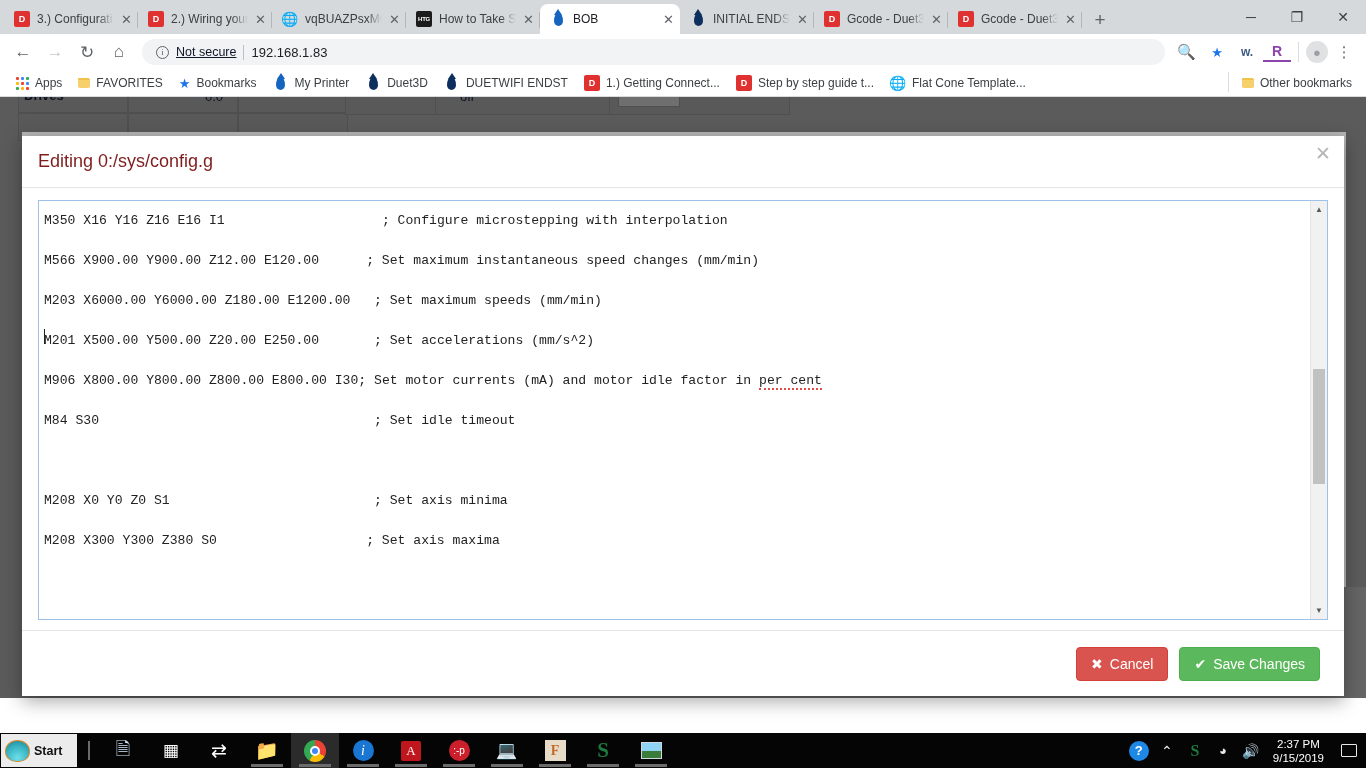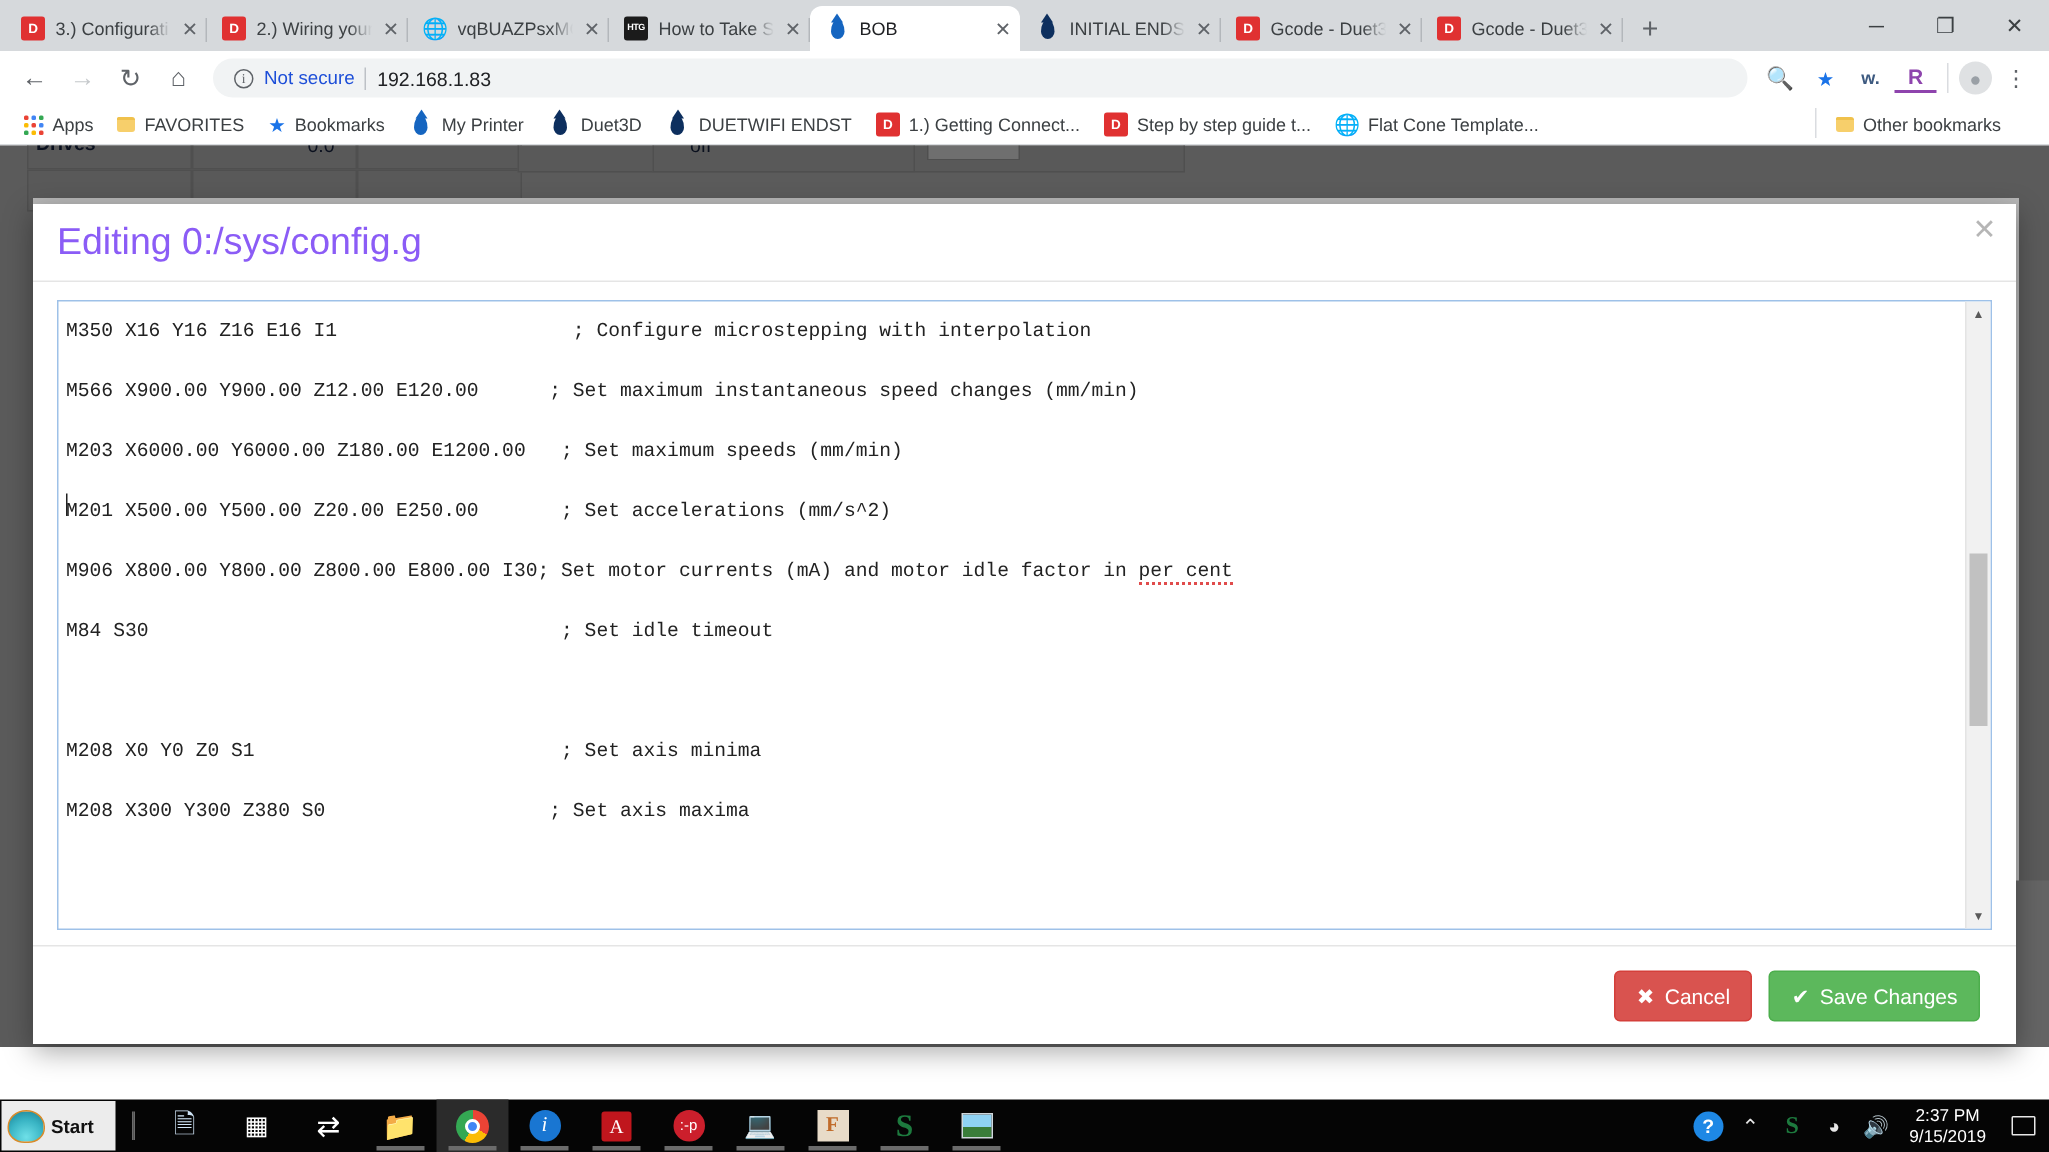--- a/index.html
+++ b/index.html
@@ -82,41 +82,41 @@
   .omnibox {
     flex: 1 1 auto; height: 26px; background:#f1f3f4; border-radius:13px;
     display:flex; align-items:center; gap:7px; padding: 0 14px; margin: 0 6px;
     font-size: 13px; color:#202124;
   }
   .info-ic {
     width:13px;height:13px;border:1.3px solid #5f6368;border-radius:50%;
     font-size:9px;color:#5f6368;display:flex;align-items:center;justify-content:center;
     font-family:"Liberation Serif",serif; flex:none;
   }
-  .notsecure { color:#1d4ed8; font-size:12.5px; }
+  .notsecure { color:#0f172a; font-size:12.5px;text-decoration:underline; }
   .omni-sep { width:1px; height:15px; background:#bdc1c6; }
   .tb-icon { width:28px;height:28px;display:flex;align-items:center;justify-content:center;
              font-size:15px;color:#5f6368; flex:none; }
   .tb-sep { width:1px;height:20px;background:#dadce0;margin:0 5px; flex:none;}
   .avatar { width:22px;height:22px;border-radius:50%;background:#dfe1e3;flex:none;
             display:flex;align-items:center;justify-content:center;color:#9aa0a6;font-size:13px;}
 
   .bookmarks {
     height: 27px; background:#fff; display:flex; align-items:center;
     padding: 0 8px; font-size: 12px; color:#3c4043;
     border-bottom: 1px solid #d9dcdf; position: relative;
   }
   .bm { display:flex; align-items:center; gap:6px; padding: 0 8px; height:22px; white-space:nowrap; }
   .apps-grid { display:grid; grid-template-columns:repeat(3,3px); grid-template-rows:repeat(3,3px);
                gap:2px; width:13px; }
   .apps-grid i { width:3px;height:3px;border-radius:1px;display:block; }
   .folder { width:12px;height:10px;background:#f7cf6b;border-radius:1px 2px 2px 2px; flex:none;
             border-top:2px solid #f0c14b;}
   .star { color:#1a73e8; font-size:13px; }
-  .bm-right { position:absolute; right:24px; display:flex; align-items:flex-start; }
+  .bm-right { position:absolute; right:6px; display:flex; align-items:flex-start; }
 
   
   .page { position:absolute; left:0; right:0; top:97px; bottom:35px; background:#808080; overflow:hidden; }
   .page-grey { position:absolute; inset:0; background:#7f7f7f; }
   .cellbox { position:absolute; border:1px solid #6e6e6e; background:#7c7c7c; }
   .celltxt { position:absolute; color:#0f172a; font-size:13px; }
   .celltxt.light { color:#6b6b6b; }
   .sidebar-strip { position:absolute; left:22px; top:480px; width:16px; height:70px; background:#16354f; }
   .white-card { position:absolute; background:#fefefe; }
 
@@ -129,21 +129,21 @@
   .backdrop { position:absolute; inset:0; background:rgba(0,0,0,0.28); }
   .modal {
     position:absolute; left:22px; top:136px; width:1322px; height:560px;
     background:#ffffff; box-shadow: 0 5px 18px rgba(0,0,0,.35);
     display:flex; flex-direction:column;
   }
   .modal-head {
     height: 52px; border-bottom: 1px solid #e5e5e5; position:relative;
     display:flex; align-items:center; padding: 0 16px;
   }
-  .modal-title { font-size: 25px; color:#8b5cf6; }
+  .modal-title { font-size: 18px; color:#7f1d1d; }
   .modal-x {
     position:absolute; right:13px; top:8px; font-size:19px; color:#b6b6b6;
     line-height:1; font-family:"Liberation Sans",sans-serif;
   }
   .modal-body { flex:1 1 auto; padding: 12px 16px 10px 16px; position:relative; }
   .editor {
     width: 100%; height: 100%; border: 1px solid #9ec1e8; background:#fff;
     position:relative; overflow:hidden;
   }
   .code {

